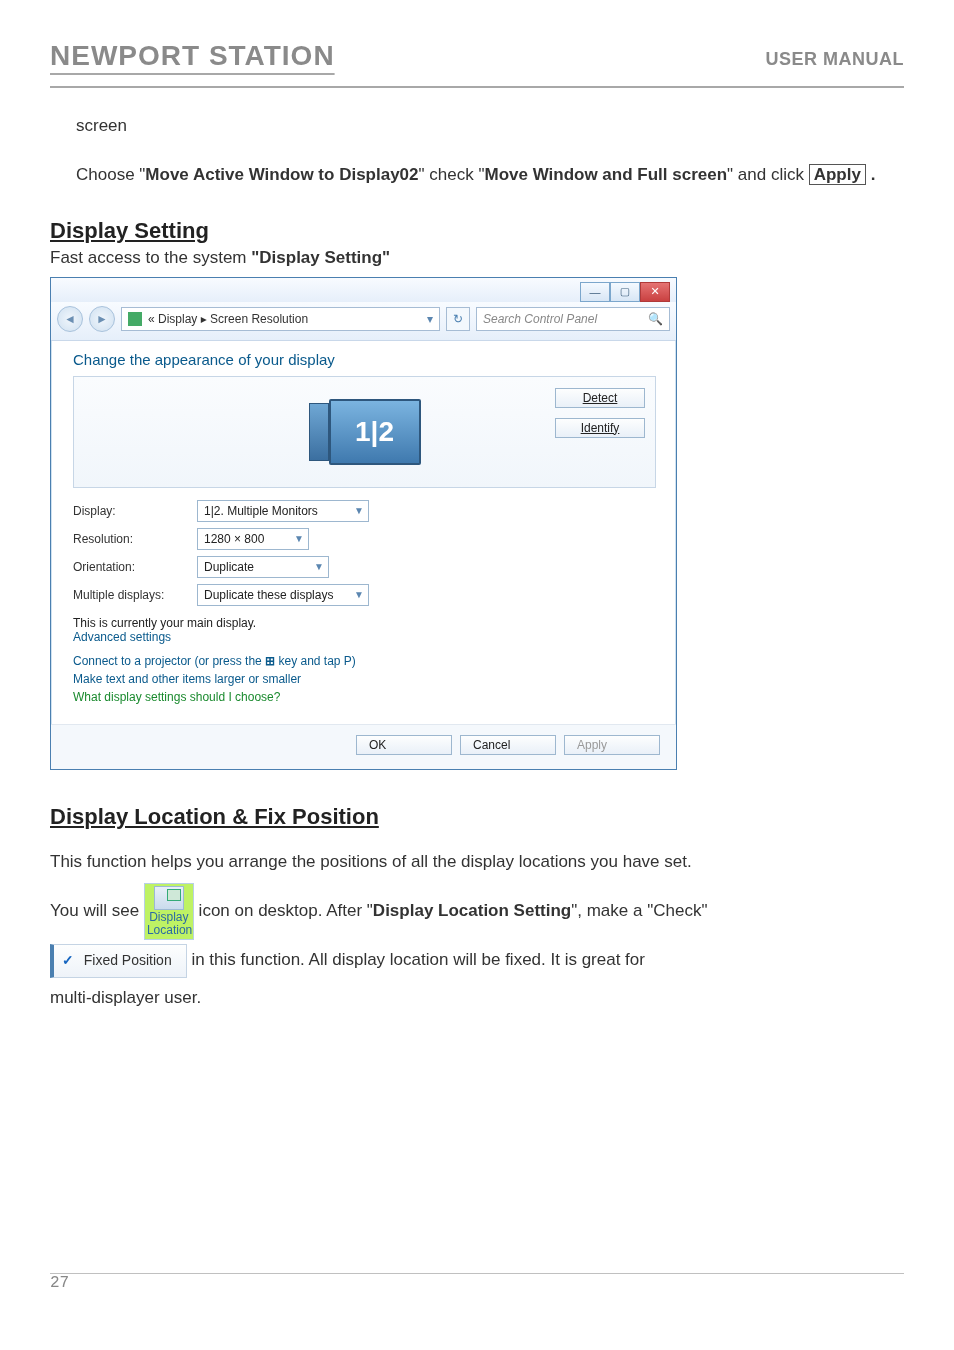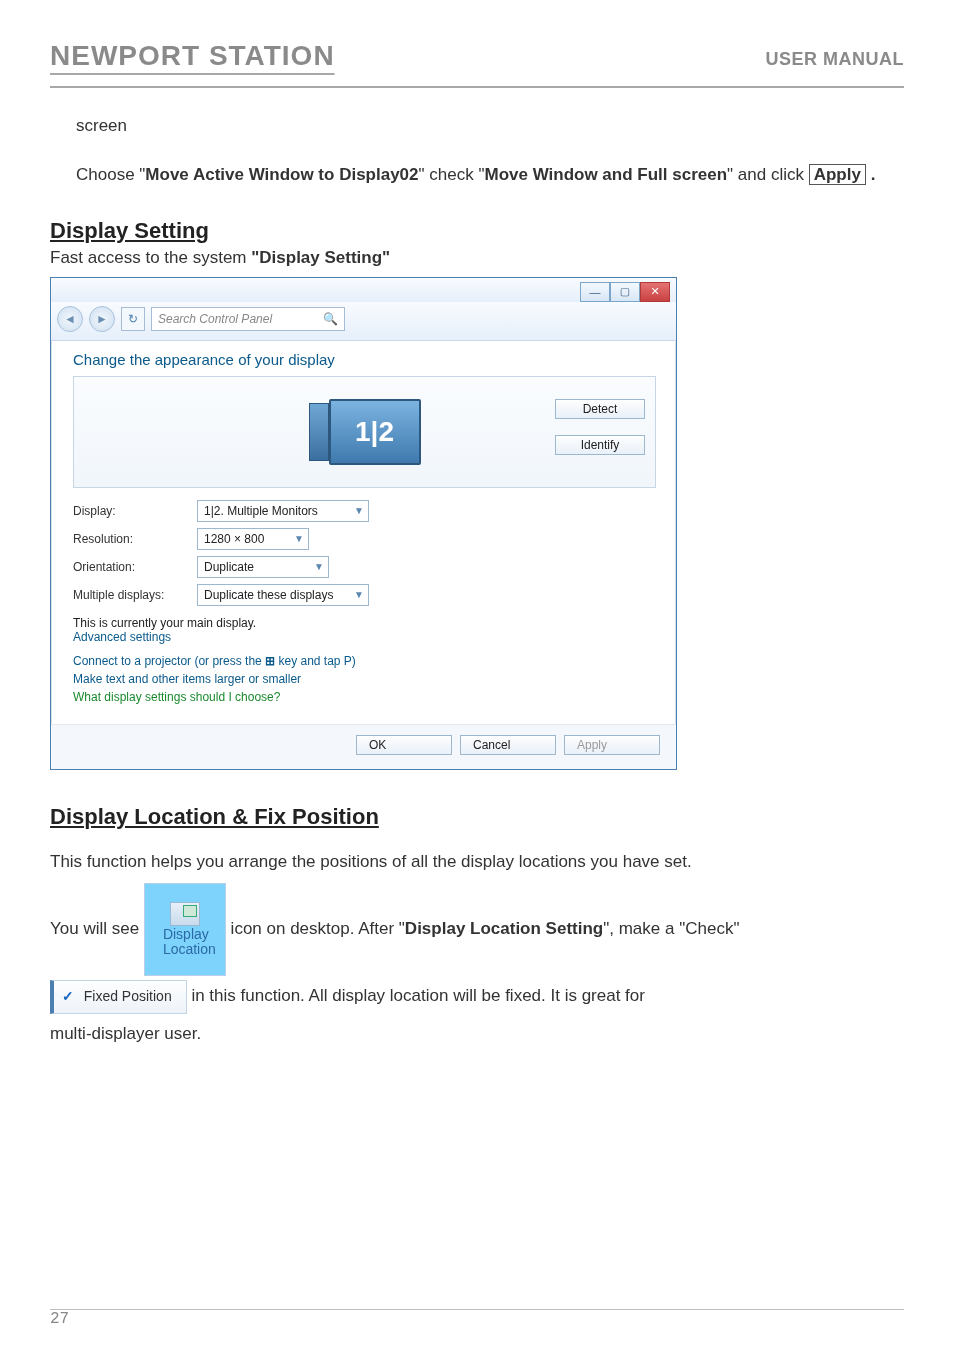--- a/index.html
+++ b/index.html
@@ -111,21 +111,21 @@
   }
   .searchfield .mag{font-style:normal;color:#5c87b2;}
   .dlgbody { padding: 10px 20px 14px 22px; }
   .dlgtitle { color:#0a5a8c; font-size:15px; margin-bottom:8px; }
   .preview {
     border:1px solid #c7d6e6; height:110px; position:relative;
     background:linear-gradient(#fafcfe,#f1f6fb);
     margin-bottom:12px;
     display:flex;align-items:center;justify-content:center;
   }
-  .sidebtns{position:absolute;right:10px;top:22px;display:flex;flex-direction:column;gap:16px;}
+  .sidebtns{position:absolute;right:10px;top:11px;display:flex;flex-direction:column;gap:10px;text-decoration:underline;}
   .wbtn{
     min-width:68px;padding:2px 10px;border:1px solid #9db7cf;
     background:linear-gradient(#fdfefe,#e9f0f8);font-size:12px;text-align:center;
   }
   .monimg{display:flex;align-items:center;gap:0;}
   .mon-small{width:18px;height:56px;background:linear-gradient(#6fa7d4,#3b6fa0);border:1px solid #2e577d;}
   .mon-big{
     width:88px;height:62px;border:2px solid #2e577d;
     background:linear-gradient(#7bb4e0,#3f79ae);
     display:flex;align-items:center;justify-content:center;gap:4px;
@@ -142,22 +142,22 @@
   .combo .arrow{color:#5b86b0;font-size:10px;margin-left:8px;}
   .mainline{display:flex;justify-content:space-between;margin-top:10px;font-size:12px;flex-direction:column;}
   .linkc{color:#0a5a8c;}
   .greenlink{color:#1a8a2e;}
   .btnrow{display:flex;justify-content:flex-end;gap:8px;padding:10px 16px 14px 0;border-top:1px solid #e1e8f0;background:#f4f8fc;}
   .stdbtn{min-width:70px;padding:2px 12px;border:1px solid #9db7cf;background:linear-gradient(#fdfefe,#e9f0f8);font-size:12px;}
   .stdbtn.dis{color:#9a9a9a;}
   
   .deskicon{
     display:inline-block;vertical-align:middle;
-    width:44px;text-align:center;font-size:14px;color:#2b6aa4;
-    background:#7dd3fc;padding:18px;border:1px solid #b8d0e6;
+    width:44px;text-align:center;font-size:12px;color:#2b6aa4;
+    background:#bef264;padding:2px;border:1px solid #b8d0e6;
     line-height:1.1;
   }
   .deskicon .ic{
     width:28px;height:22px;margin:0 auto 1px auto;
     background:linear-gradient(#e8f0f8,#c9dbec);
     border:1px solid #9cb9d3;position:relative;
   }
   .deskicon .ic::after{
     content:"";position:absolute;right:2px;top:2px;width:12px;height:10px;
     border:1px solid #3a7; background:#cfe8d8;
@@ -198,20 +198,25 @@
 
 <div class="winbox">
   <div class="winctrl">
     <div class="btn">—</div>
     <div class="btn">▢</div>
     <div class="btn close">✕</div>
   </div>
   <div class="addrbar">
     <div class="navcircle">◄</div>
     <div class="navcircle">►</div>
+    <div class="addrfield">
+      <span class="img"></span>
+      <span>«  Display  ▸  Screen Resolution</span>
+      <span style="margin-left:auto;color:#5b86b0;">▾</span>
+    </div>
     <div class="refbtn">↻</div>
     <div class="searchfield">
       <span>Search Control Panel</span>
       <span class="mag" style="margin-left:auto;">🔍</span>
     </div>
   </div>
   <div class="dlgbody">
     <div class="dlgtitle">Change the appearance of your display</div>
     <div class="preview">
       <div class="monimg">

